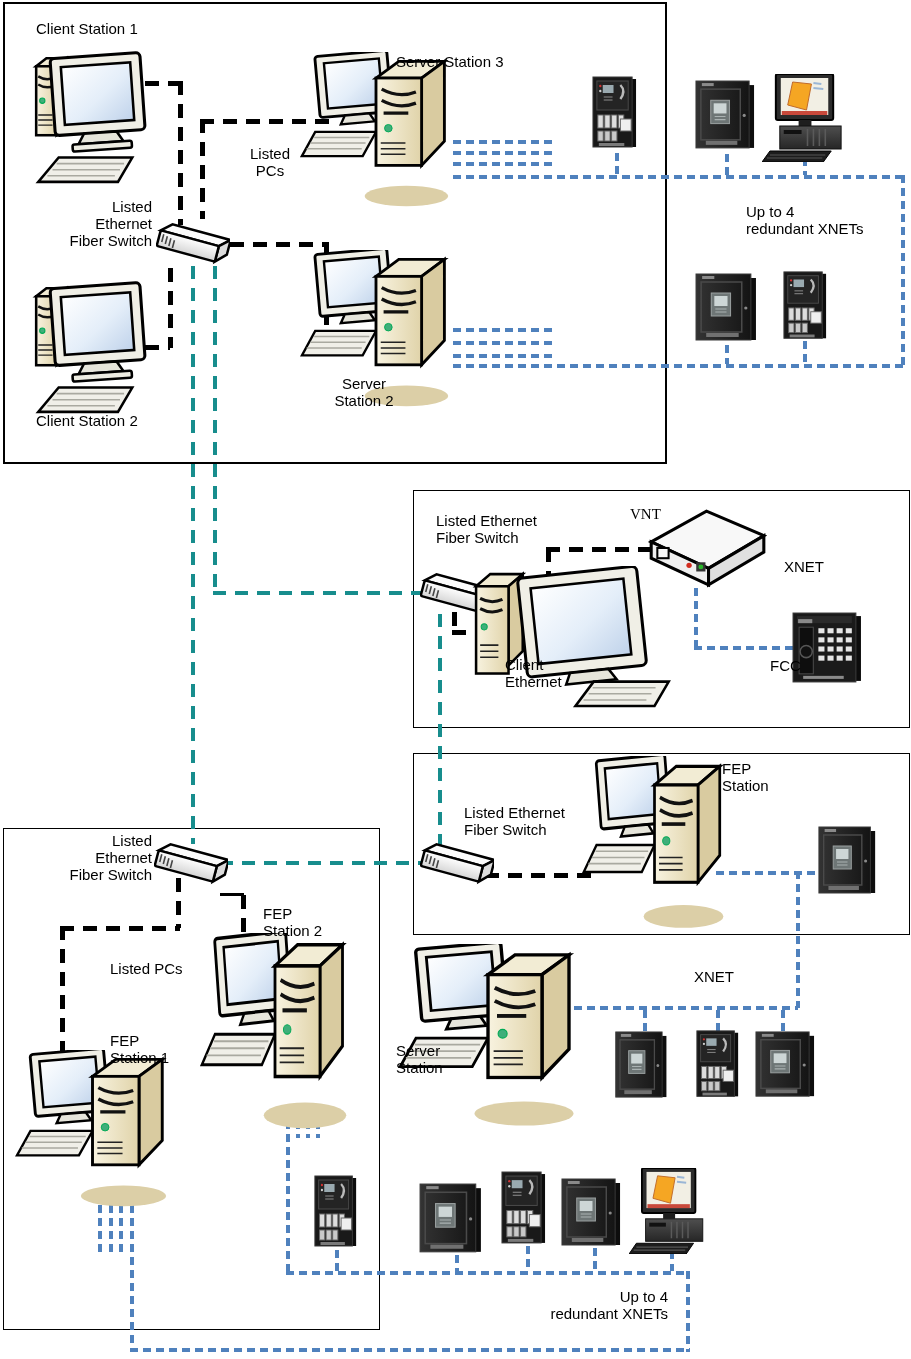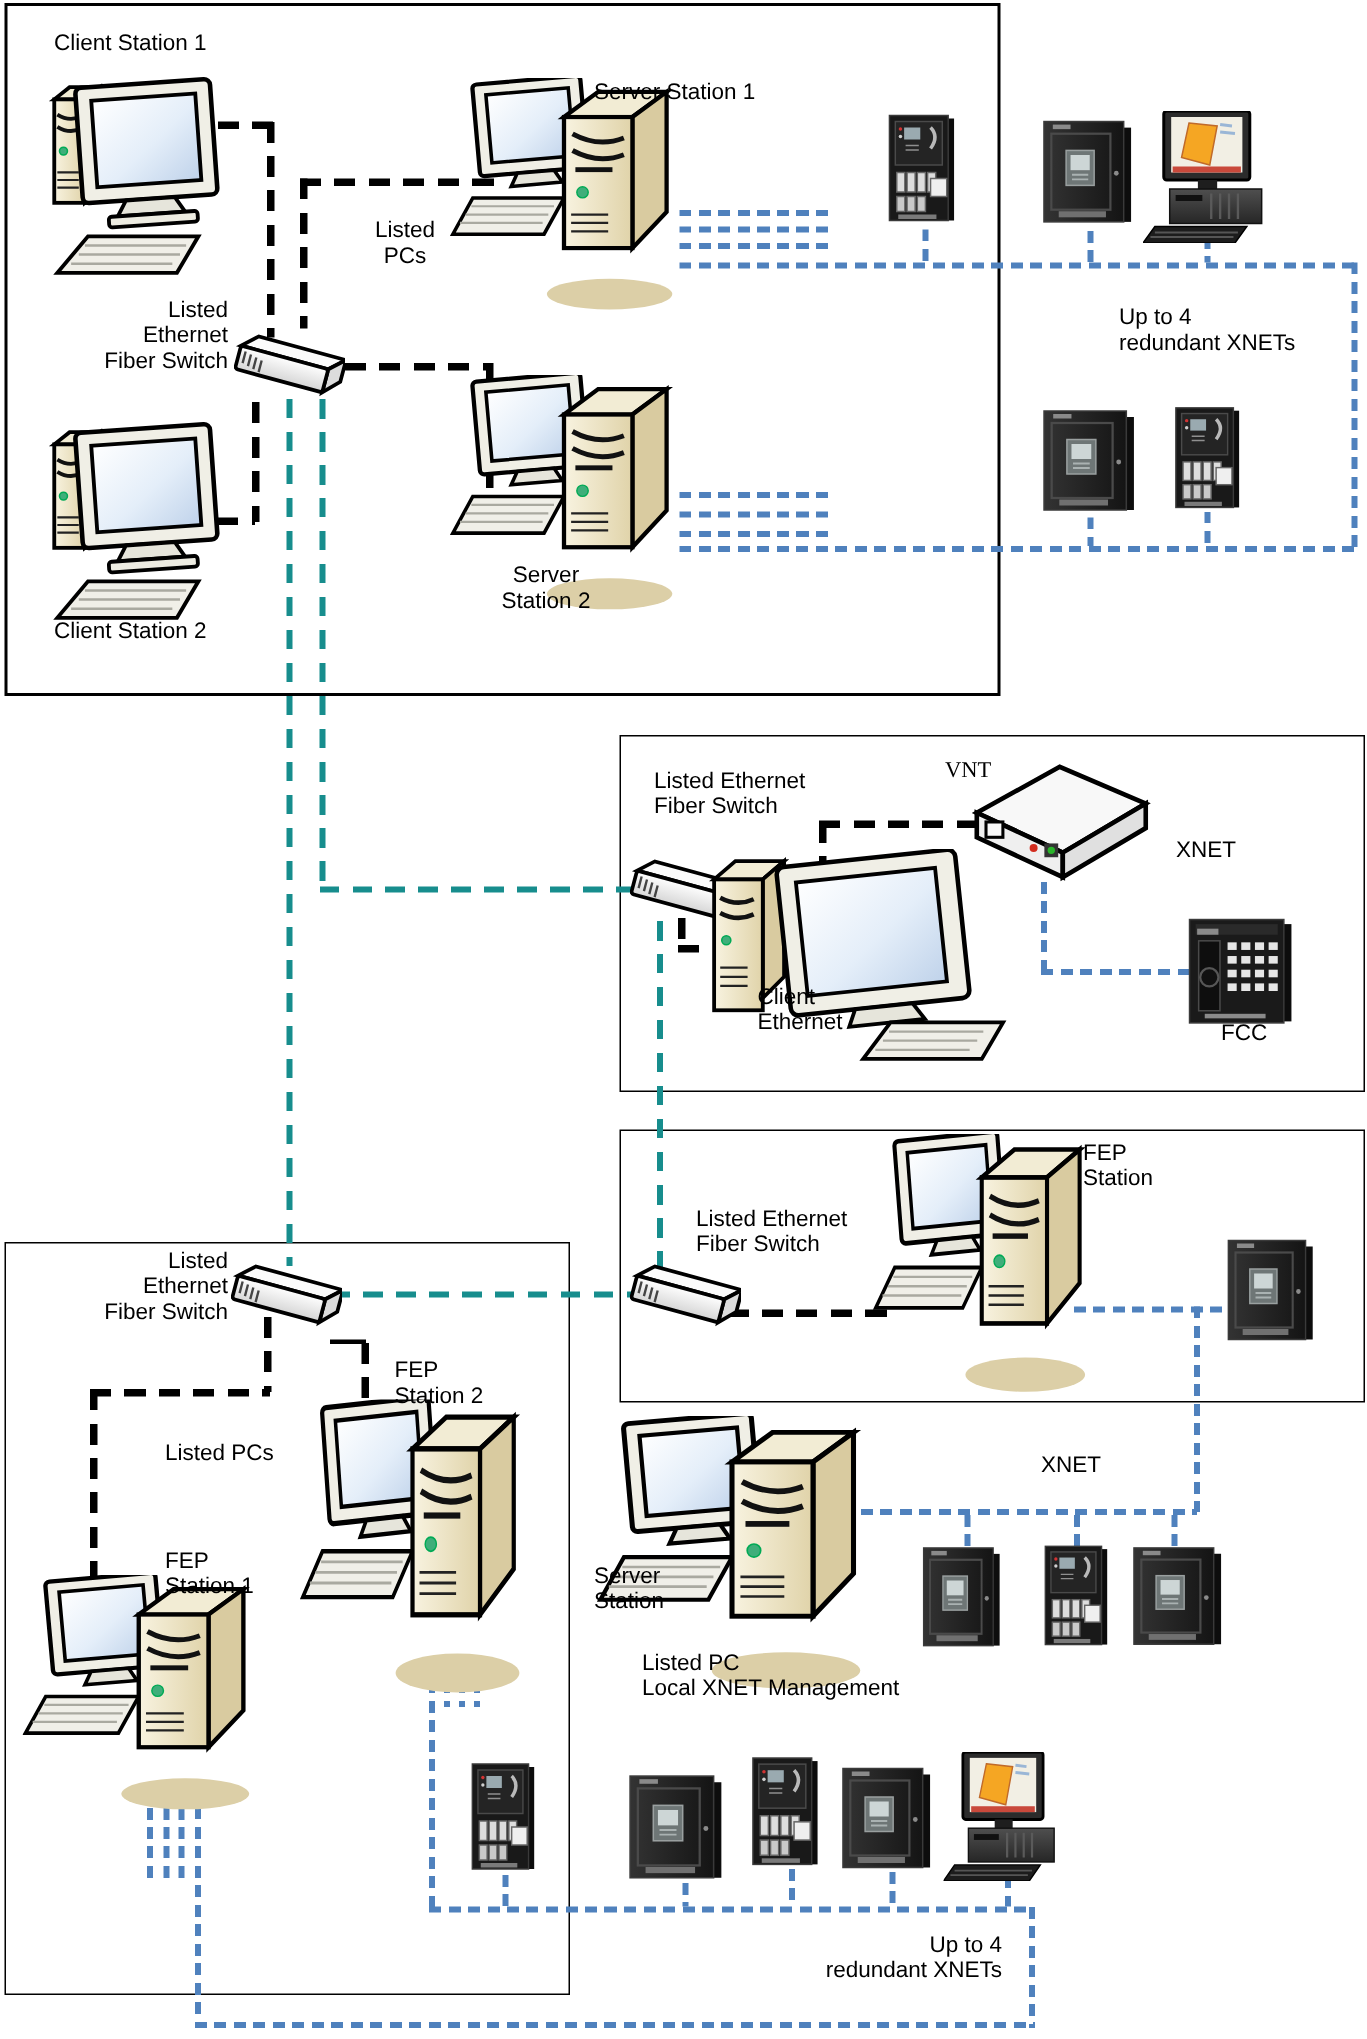--- a/index.html
+++ b/index.html
@@ -380,55 +380,53 @@
       <use href="#panel-open"></use>
     </svg>
   <svg class="dev" style="left:560px;top:1177px;width:63px;height:74px" viewBox="0 0 64 74" preserveAspectRatio="none">
       <use href="#panel-closed"></use>
     </svg>
   <svg class="dev" style="left:629px;top:1168px;width:83px;height:86px" viewBox="0 0 90 88" preserveAspectRatio="none">
       <use href="#workstation"></use>
     </svg>
 
   <div class="lbl" style="left:36px;top:20px;">Client Station 1</div>
-  <div class="lbl" style="left:396px;top:53px;">Server Station 1</div>
+  <div class="lbl" style="left:396px;top:53px;">Server Station 3</div>
   <div class="lbl c" style="left:215px;top:145px;width:110px;">Listed
 PCs</div>
   <div class="lbl r" style="left:40px;top:198px;width:112px;">Listed
 Ethernet
 Fiber Switch</div>
   <div class="lbl" style="left:36px;top:412px;">Client Station 2</div>
   <div class="lbl c" style="left:318px;top:375px;width:92px;">Server
 Station 2</div>
   <div class="lbl" style="left:746px;top:203px;">Up to 4
 redundant XNETs</div>
 
   <div class="lbl" style="left:436px;top:512px;">Listed Ethernet
 Fiber Switch</div>
   <div class="lbl" style="left:630px;top:506px;font-family:Liberation Serif, serif;">VNT</div>
   <div class="lbl" style="left:784px;top:558px;">XNET</div>
   <div class="lbl" style="left:505px;top:656px;">Client
 Ethernet</div>
-  <div class="lbl" style="left:770px;top:680px;margin-left:44px;">FCC</div>
+  <div class="lbl" style="left:770px;top:657px;">FCC</div>
 
   <div class="lbl" style="left:464px;top:804px;">Listed Ethernet
 Fiber Switch</div>
   <div class="lbl" style="left:722px;top:760px;">FEP
 Station</div>
 
   <div class="lbl r" style="left:40px;top:832px;width:112px;">Listed
 Ethernet
 Fiber Switch</div>
   <div class="lbl" style="left:263px;top:905px;">FEP
 Station 2</div>
   <div class="lbl" style="left:110px;top:960px;">Listed PCs</div>
   <div class="lbl" style="left:110px;top:1032px;">FEP
 Station 1</div>
 
   <div class="lbl" style="left:396px;top:1042px;">Server
 Station</div>
-  <div class="lbl" style="left:428px;top:1100px;">Listed PC
-Local XNET Management</div>
   <div class="lbl" style="left:694px;top:968px;">XNET</div>
 
   <div class="lbl r" style="left:520px;top:1288px;width:148px;">Up to 4
 redundant XNETs</div>
 </div>
 
 </body></html>

